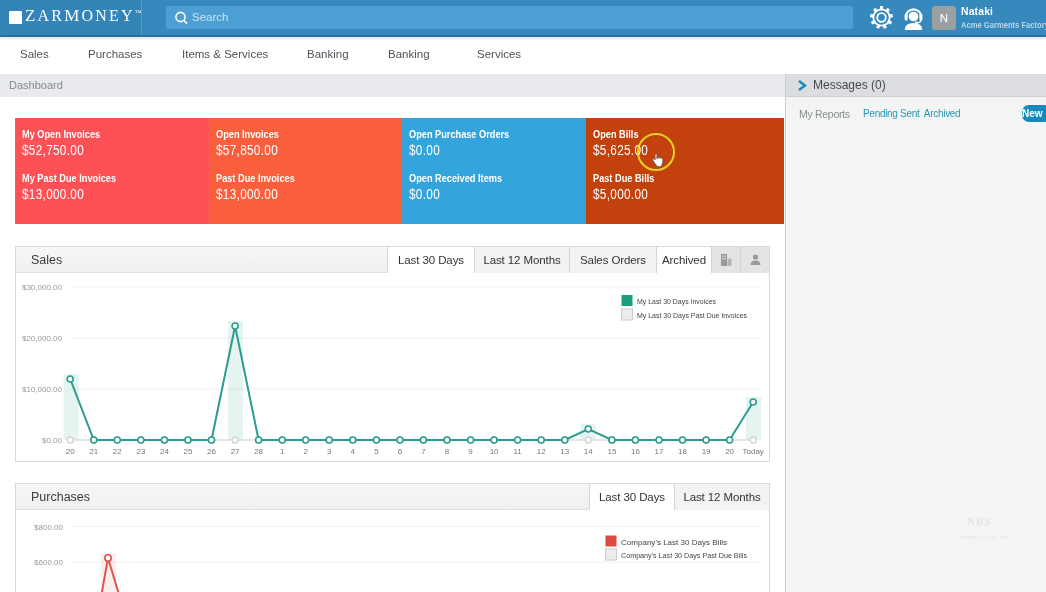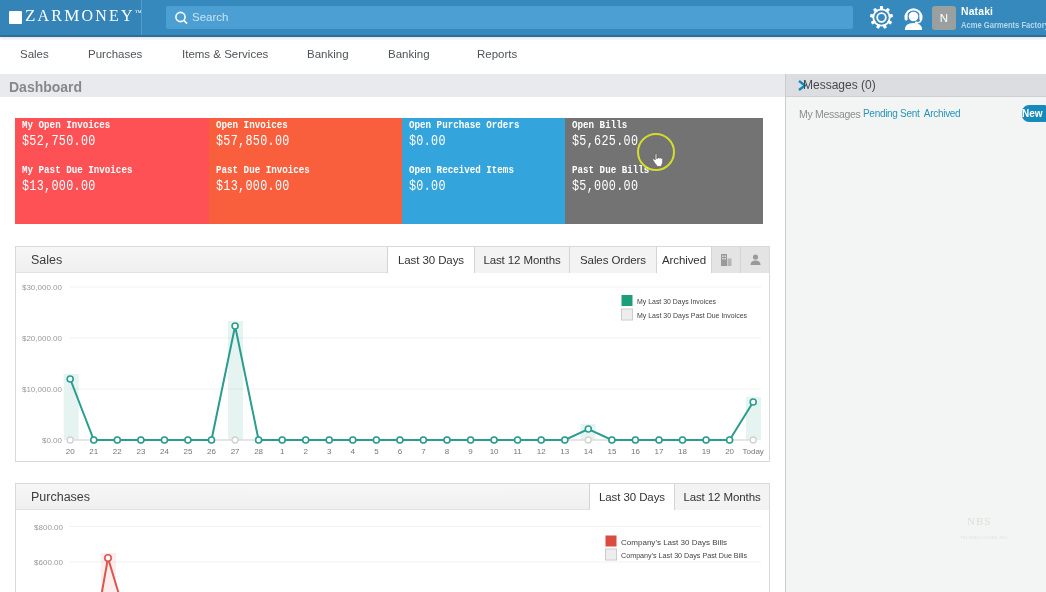--- a/index.html
+++ b/index.html
@@ -16,34 +16,34 @@
 
 #searchph{position:absolute;left:192px;top:11px;font-size:11.5px;color:#cde2f2;text-align:center;}
 #nataki{position:absolute;left:961px;top:5px;color:#fff;font-size:11.5px;font-weight:bold;letter-spacing:0.2px;transform:scaleX(0.9);transform-origin:0 0;}
 #acme{position:absolute;left:961px;top:19px;color:#b9d6ea;font-size:9.5px;font-weight:bold;white-space:nowrap;transform:scaleX(0.8);transform-origin:0 0;}
 #avatar{position:absolute;left:932px;top:6px;width:24px;height:24px;background:#9aa09f;border-radius:3px;color:#fff;font-size:11.5px;text-align:center;line-height:25px;}
 
 #nav{position:absolute;left:0;top:40px;width:1046px;height:34px;background:#fff;}
 .navitem{position:absolute;top:8px;font-size:11.5px;color:#4f545a;letter-spacing:0;}
 
 #crumb{position:absolute;left:0;top:74px;width:786px;height:23px;background:#e8eaed;}
-#crumb span{position:absolute;left:9px;top:5px;font-size:14px;color:#85898e;font-weight:bold;}
+#crumb span{position:absolute;left:9px;top:5px;font-size:11px;color:#85898e;}
 
 #mpanel{position:absolute;left:785px;top:74px;width:261px;height:518px;background:#f3f4f4;border-left:1px solid #c9cbcd;}
 #mhead{position:absolute;left:0;top:0;width:260px;height:23px;background:#dbdde1;border-bottom:1px solid #cdcfd2;}
 #mhead svg{position:absolute;left:11px;top:5px;}
-#mhead .t{position:absolute;left:17px;top:4px;font-size:12px;color:#46494c;}
+#mhead .t{position:absolute;left:27px;top:4px;font-size:12px;color:#46494c;}
 #mrow{position:absolute;left:0;top:23px;width:260px;height:36px;}
 #mrow .g{position:absolute;left:13px;top:11px;font-size:10.5px;color:#8b8e90;letter-spacing:-0.3px;}
 #mrow .l1{position:absolute;left:77px;top:11px;font-size:10px;color:#2695ba;letter-spacing:-0.3px;}
 #newbtn{position:absolute;left:236px;top:8px;width:29px;height:17px;background:#168abb;border-radius:7px;color:#fff;font-size:10px;font-weight:bold;text-align:left;line-height:17px;}
 #nbs{position:absolute;left:967px;top:515px;color:rgba(175,175,148,0.30);font-family:"Liberation Serif",serif;font-size:11px;letter-spacing:1px;}
 #nbs2{position:absolute;left:960px;top:535px;color:rgba(175,175,148,0.28);font-size:4px;letter-spacing:0.5px;}
 
-.card{position:absolute;top:118px;width:198px;height:106px;color:#fff;padding:0 7px;font-family:Liberation Mono, monospace;}
+.card{position:absolute;top:118px;width:198px;height:106px;color:#fff;padding:10px 7px;}
 .card .lb{font-size:11.5px;font-weight:bold;transform:scaleX(0.8);transform-origin:0 0;white-space:nowrap;}
 .card .am{font-size:15.5px;letter-spacing:0.4px;margin-top:1px;transform:scaleX(0.76);transform-origin:0 0;white-space:nowrap;}
 .card .lb2{margin-top:13px;}
 
 .panel{position:absolute;left:15px;width:755px;background:#fff;border:1px solid #d9d9d9;}
 .phead{position:relative;width:100%;height:26px;background:linear-gradient(#f7f7f7,#efefef);border-bottom:1px solid #e2e2e2;}
 .phead .title{position:absolute;left:15px;top:6px;font-size:12.5px;color:#3d3d3d;}
 .tabs{position:absolute;right:0;top:0;height:26px;display:flex;}
 .tab{height:26px;border-left:1px solid #d4d4d4;font-size:11.5px;color:#333;display:flex;align-items:center;justify-content:center;background:#f3f3f3;letter-spacing:-0.1px;}
 .tab.active{background:#fff;text-align:center;}
@@ -92,36 +92,36 @@
 <div id="avatar">N</div>
 <div id="nataki">Nataki</div>
 <div id="acme">Acme Garments Factory</div>
 
 <div id="nav">
   <span class="navitem" style="left:20px">Sales</span>
   <span class="navitem" style="left:88px">Purchases</span>
   <span class="navitem" style="left:182px">Items &amp; Services</span>
   <span class="navitem" style="left:307px">Banking</span>
   <span class="navitem" style="left:388px">Banking</span>
-  <span class="navitem" style="left:477px">Reports</span>
+  <span class="navitem" style="left:477px">Services</span>
 </div>
 
 <div id="crumb">
     <span>Dashboard</span>
   </div>
 
 <div id="mpanel">
   <div id="mhead">
     <svg width="10" height="14">
         <path d="M2 2 L8 6.5 L2 11" fill="none" stroke="#1489bb" stroke-width="2.4"></path>
       </svg>
     <span class="t">Messages (0)</span>
   </div>
   <div id="mrow">
-    <span class="g">My Messages</span>
+    <span class="g">My Reports</span>
     <span class="l1">Pending Sent&nbsp; Archived</span>
     <div id="newbtn">New</div>
   </div>
 </div>
 <div id="nbs">NBS</div>
 <div id="nbs2">TECHNOLOGIES&nbsp;INC</div>
 
 <div class="card" style="left:15px;background:#fd5156">
   <div class="lb">My Open Invoices</div>
   <div class="am">$52,750.00</div>
@@ -133,21 +133,21 @@
   <div class="am">$57,850.00</div>
   <div class="lb lb2">Past Due Invoices</div>
   <div class="am">$13,000.00</div>
 </div>
 <div class="card" style="left:402px;background:#34a4dd">
   <div class="lb">Open Purchase Orders</div>
   <div class="am">$0.00</div>
   <div class="lb lb2">Open Received Items</div>
   <div class="am">$0.00</div>
 </div>
-<div class="card" style="left:565px;background:#737373">
+<div class="card" style="left:586px;background:#c2410c">
   <div class="lb">Open Bills</div>
   <div class="am">$5,625.00</div>
   <div class="lb lb2">Past Due Bills</div>
   <div class="am">$5,000.00</div>
 </div>
 
 <div class="panel" style="top:246px;height:216px;">
   <div class="phead">
     <span class="title">Sales</span>
     <div class="tabs">

